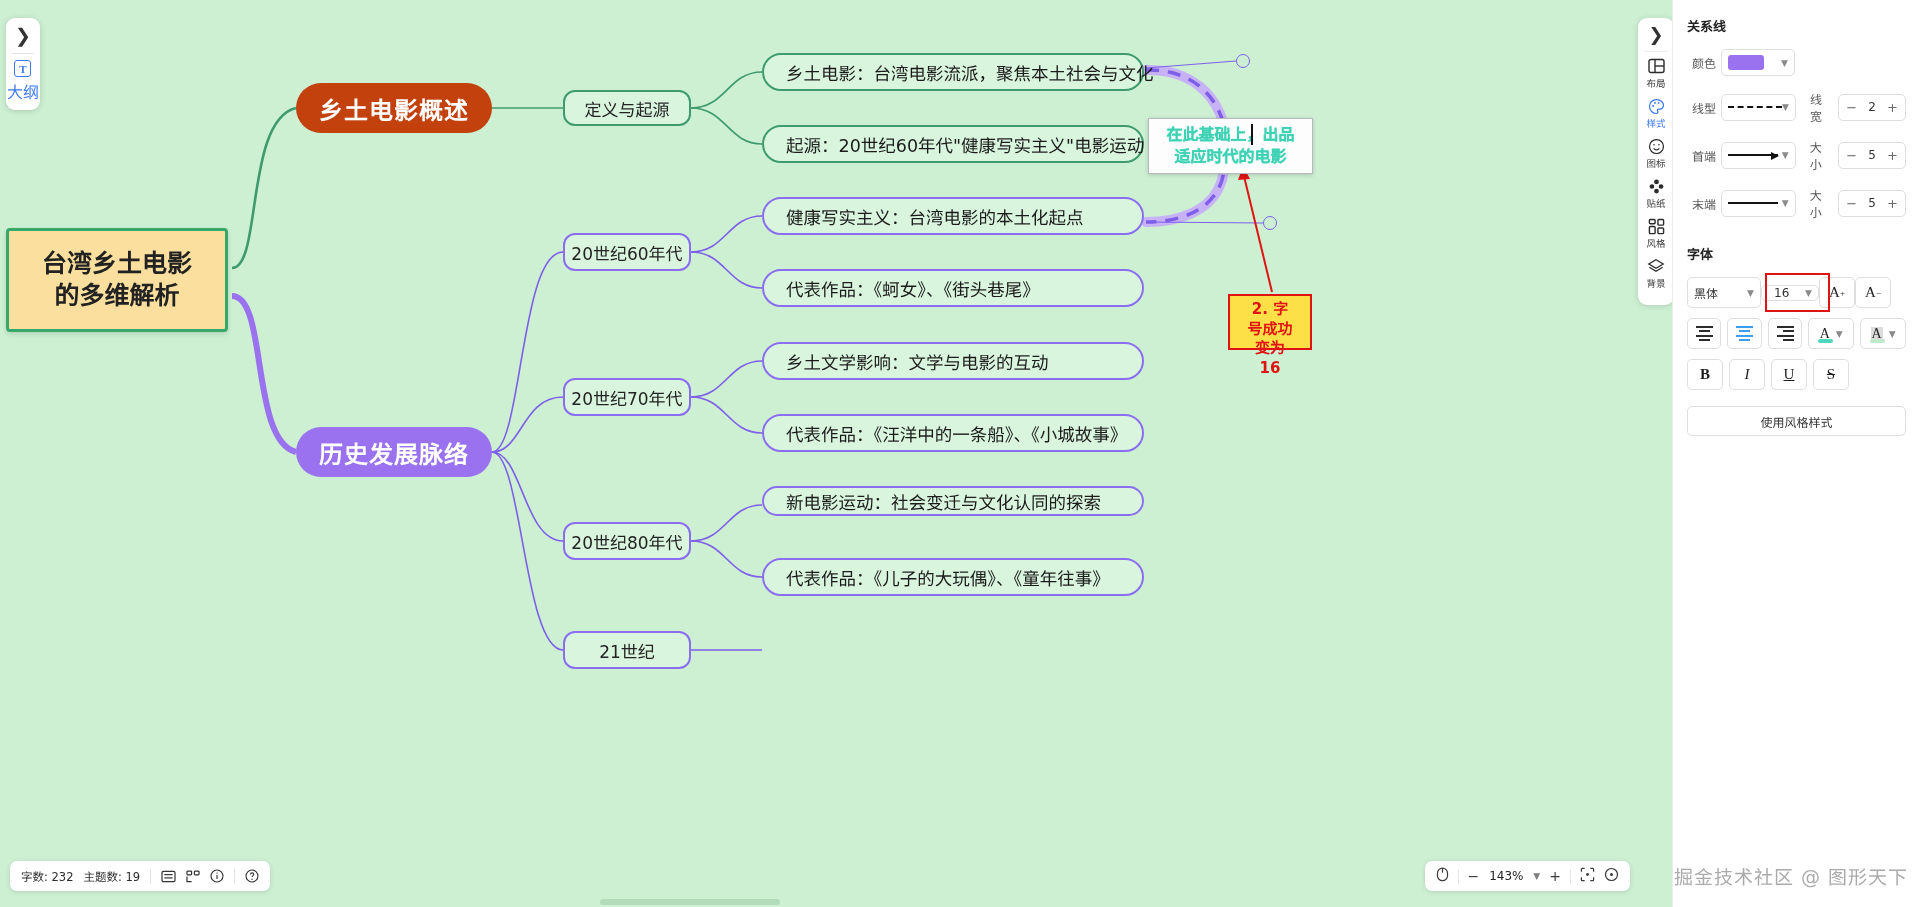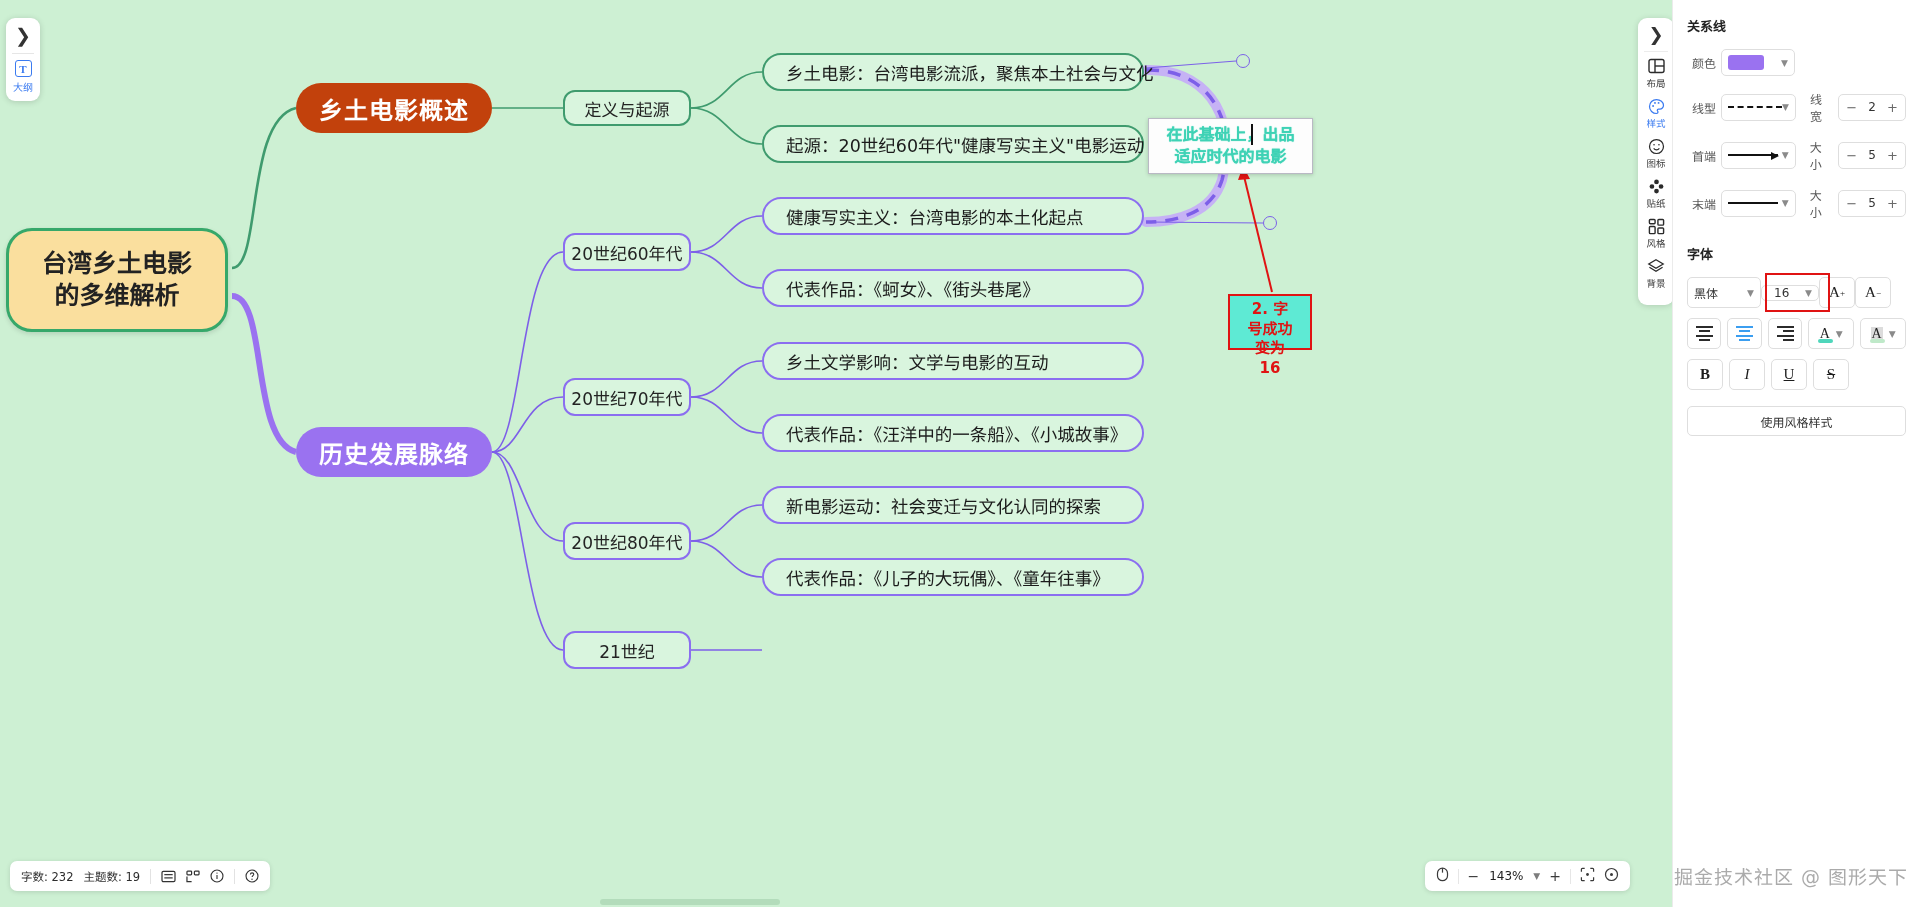--- a/index.html
+++ b/index.html
@@ -34,21 +34,21 @@
     display: flex;
     align-items: center;
     justify-content: center;
     white-space: nowrap;
     font-family: "DejaVu Sans", sans-serif;
   }
 
   .node-root {
     background: #fadf9e;
     border: 3px solid #36a86a;
-    border-radius: 26px;
+    border-radius: 4px;
     color: #222;
     font-size: 25px;
     font-weight: 700;
     line-height: 1.28;
     text-align: center;
     flex-direction: column;
     box-shadow: 0 2px 5px rgba(0,0,0,.13);
   }
 
   .node-branch {
@@ -137,21 +137,21 @@
   .outline-btn { display: flex; flex-direction: column; align-items: center; cursor: pointer; }
   .outline-btn .tico {
     width: 17px; height: 17px;
     border: 1.6px solid #3b7bf0;
     border-radius: 3px;
     color: #3b7bf0;
     font-size: 11px; font-weight: 700;
     display: flex; align-items: center; justify-content: center;
     font-family: "Liberation Serif", serif;
   }
-  .outline-btn .tlabel { color: #3b7bf0; font-size: 10px; margin-top: 2px; font-family: "DejaVu Sans", sans-serif; }
+  .outline-btn .tlabel { color: #3b7bf0; font-size: 16px; margin-top: 2px; font-family: "DejaVu Sans", sans-serif; }
 
   
   #rail {
     position: absolute;
     right: 246px; top: 18px;
     width: 36px;
     background: #fff;
     border-radius: 9px;
     box-shadow: 0 1px 6px rgba(0,0,0,.15);
     padding: 5px 0 8px;
@@ -256,21 +256,21 @@
   }
 
   
   .anno {
     position: absolute;
     border: 2.5px solid #e01313;
     color: #e01313;
     font-size: 15px;
     font-weight: 700;
     font-family: "DejaVu Sans", sans-serif;
-    background: #5eead4;
+    background: #fde047;
     text-align: center;
     line-height: 1.3;
     padding: 4px 16px;
   }
   #anno2 { left: 1228px; top: 294px; width: 84px; height: 56px; }
   #anno1 { left: 1687px; top: 485px; width: 157px; height: 28px; padding: 3px 5px; background: #fff; }
 
   
   #status-left {
     position: absolute; left: 10px; bottom: 16px;
@@ -393,21 +393,21 @@
     </div>
     <div class="node node-leaf leaf-purple" style="left:762px; top:269px; width:382px; height:38px;">
       <span>代表作品：《蚵女》、《街头巷尾》</span>
     </div>
     <div class="node node-leaf leaf-purple" style="left:762px; top:342px; width:382px; height:38px;">
       <span>乡土文学影响：文学与电影的互动</span>
     </div>
     <div class="node node-leaf leaf-purple" style="left:762px; top:414px; width:382px; height:38px;">
       <span>代表作品：《汪洋中的一条船》、《小城故事》</span>
     </div>
-    <div class="node node-leaf leaf-purple" style="left:762px; top:486px; width:382px; height:38px;align-items:center;">
+    <div class="node node-leaf leaf-purple" style="left:762px; top:486px; width:382px; height:30px;align-items:center;">
       <span>新电影运动：社会变迁与文化认同的探索</span>
     </div>
     <div class="node node-leaf leaf-purple" style="left:762px; top:558px; width:382px; height:38px;">
       <span>代表作品：《儿子的大玩偶》、《童年往事》</span>
     </div>
 
     <div class="handle" style="left:1236px; top:54px;"></div>
     <div class="handle" style="left:1263px; top:216px;"></div>
 
     <div id="edit-box">

